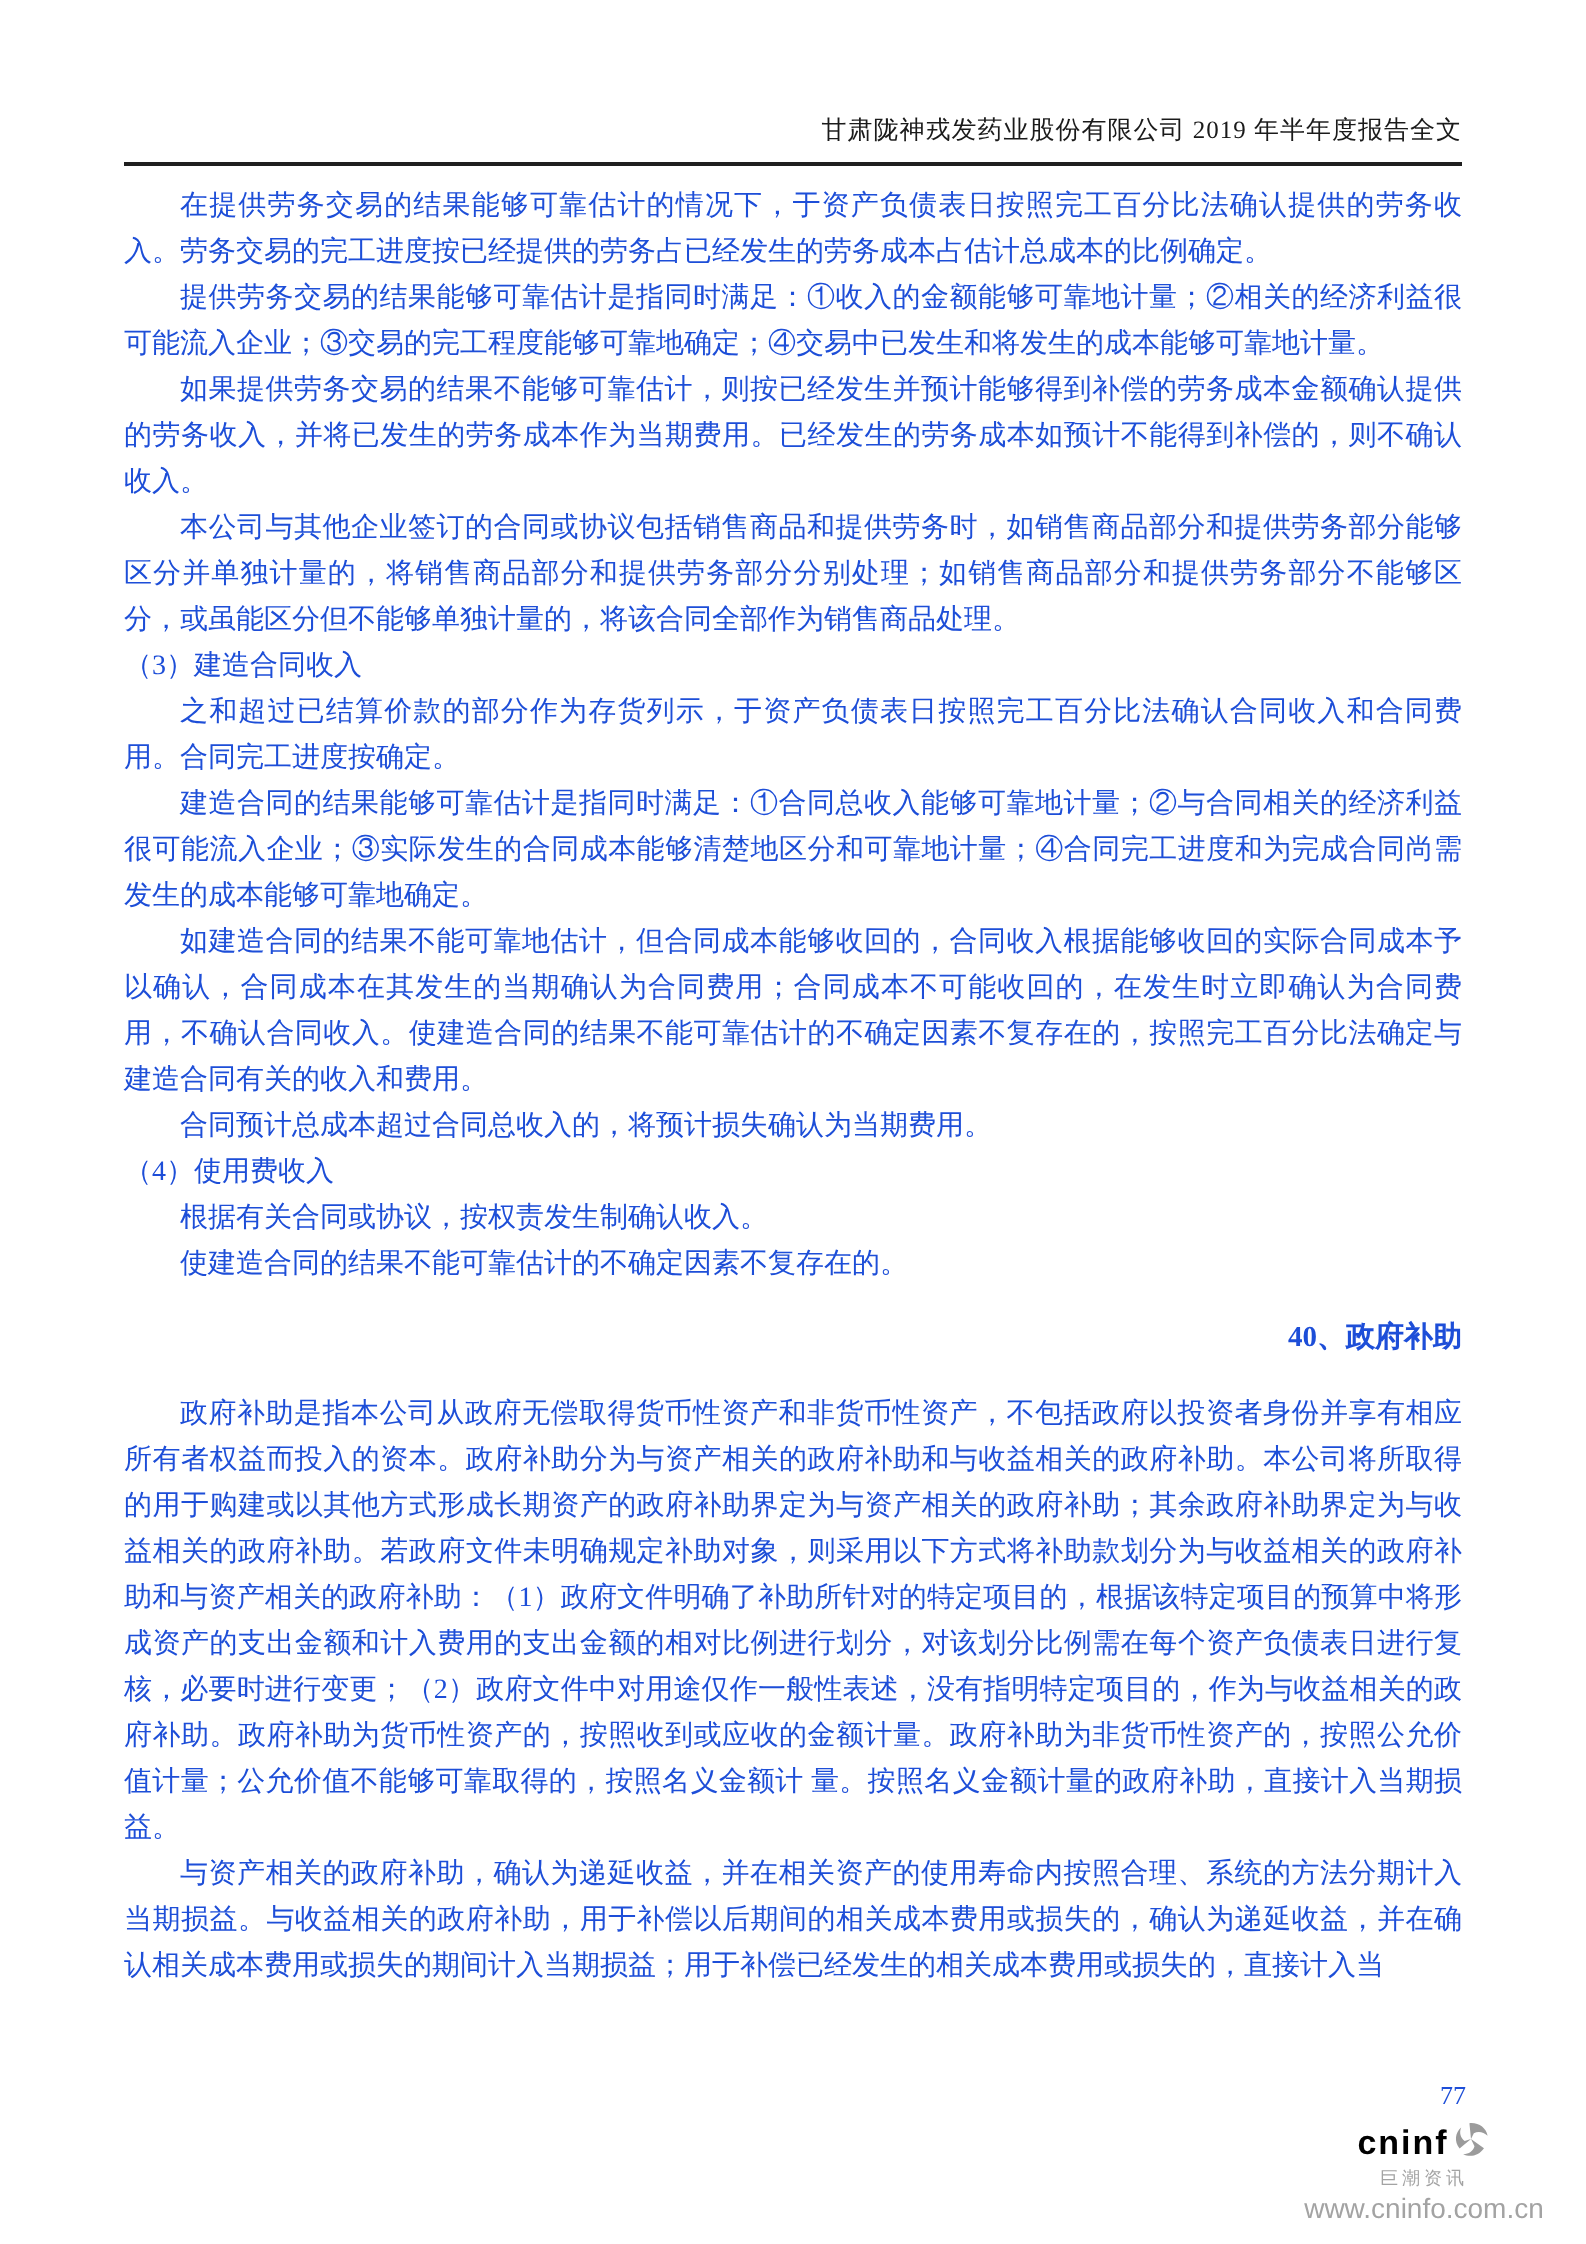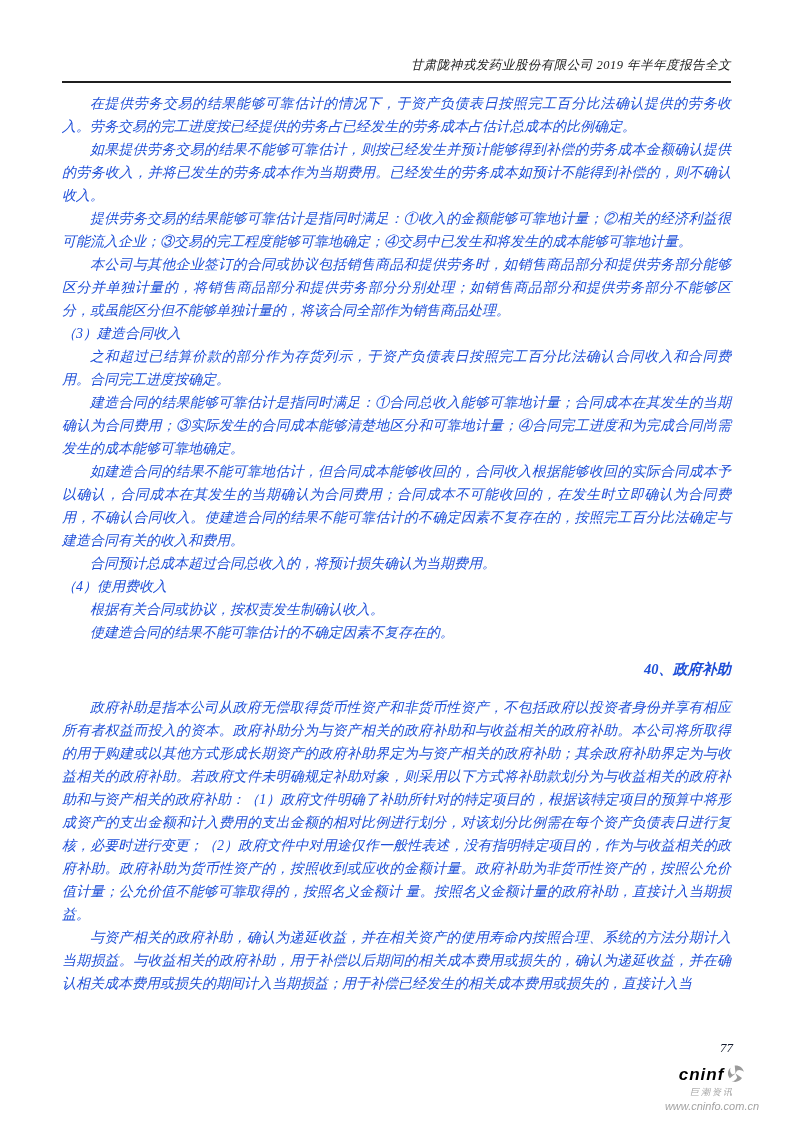--- a/index.html
+++ b/index.html
@@ -4,21 +4,20 @@
 <style>
   html, body { margin: 0; padding: 0; background: #ffffff; }
   .page {
     position: relative;
     width: 793px;
     height: 1122px;
     background: #ffffff;
     font-family: "Liberation Serif", serif;
     color: #151515;
     overflow: hidden;
-    font-style: italic;
   }
   .header-title {
     position: absolute;
     top: 57px;
     right: 62px;
     font-size: 12.5px;
     letter-spacing: 0.5px;
     color: #1a1a1a;
     white-space: nowrap;
   }
@@ -48,21 +47,21 @@
     font-size: 14.5px;
     text-indent: 12px;
     text-align: right;
     margin: 14px 0 15px 0;
   }
   .page-number {
     position: absolute;
     top: 1040px;
     right: 60px;
     font-size: 13px;
-    color: #0f172a;
+    color: #1d4ed8;
   }
   .cninfo-logo {
     position: absolute;
     right: 6px;
     bottom: 10px;
     width: 150px;
     text-align: center;
     color: #9b9b9b;
     font-family: "Liberation Sans", sans-serif;
     line-height: 1.1;
@@ -73,39 +72,39 @@
     justify-content: center;
     gap: 2px;
   }
   .cninfo-word {
     font-weight: bold;
     font-size: 17px;
     letter-spacing: 1px;
     color: #000000;
   }
   .cninfo-caption { font-size: 9px; letter-spacing: 2px; color: #a3a3a3; margin-top: 1px; }
-  .cninfo-url { font-size: 11px; color: #a3a3a3; margin-top: 2px; }
+  .cninfo-url { font-size: 14px; color: #a3a3a3; margin-top: 2px; }
 </style>
 </head>
 <body>
 
 <div class="page">
 
   <div class="header-title">甘肃陇神戎发药业股份有限公司 2019 年半年度报告全文</div>
 
   <div class="header-rule"></div>
 
   <div class="doc-body">
       <p class="para body">在提供劳务交易的结果能够可靠估计的情况下，于资产负债表日按照完工百分比法确认提供的劳务收入。劳务交易的完工进度按已经提供的劳务占已经发生的劳务成本占估计总成本的比例确定。</p>
+      <p class="para body">提供劳务交易的结果能够可靠估计是指同时满足：①收入的金额能够可靠地计量；②相关的经济利益很可能流入企业；③交易的完工程度能够可靠地确定；④交易中已发生和将发生的成本能够可靠地计量。</p>
       <p class="para body">如果提供劳务交易的结果不能够可靠估计，则按已经发生并预计能够得到补偿的劳务成本金额确认提供的劳务收入，并将已发生的劳务成本作为当期费用。已经发生的劳务成本如预计不能得到补偿的，则不确认收入。</p>
-      <p class="para body">提供劳务交易的结果能够可靠估计是指同时满足：①收入的金额能够可靠地计量；②相关的经济利益很可能流入企业；③交易的完工程度能够可靠地确定；④交易中已发生和将发生的成本能够可靠地计量。</p>
       <p class="para body">本公司与其他企业签订的合同或协议包括销售商品和提供劳务时，如销售商品部分和提供劳务部分能够区分并单独计量的，将销售商品部分和提供劳务部分分别处理；如销售商品部分和提供劳务部分不能够区分，或虽能区分但不能够单独计量的，将该合同全部作为销售商品处理。</p>
       <p class="para sub">（3）建造合同收入</p>
       <p class="para body">之和超过已结算价款的部分作为存货列示，于资产负债表日按照完工百分比法确认合同收入和合同费用。合同完工进度按确定。</p>
-      <p class="para body">建造合同的结果能够可靠估计是指同时满足：①合同总收入能够可靠地计量；合同成本在其发生的当期确认为合同费用；③实际发生的合同成本能够清楚地区分和可靠地计量；④合同完工进度和为完成合同尚需发生的成本能够可靠地确定。</p>
+      <p class="para body">建造合同的结果能够可靠估计是指同时满足：①合同总收入能够可靠地计量；②与合同相关的经济利益很可能流入企业；③实际发生的合同成本能够清楚地区分和可靠地计量；④合同完工进度和为完成合同尚需发生的成本能够可靠地确定。</p>
       <p class="para body">如建造合同的结果不能可靠地估计，但合同成本能够收回的，合同收入根据能够收回的实际合同成本予以确认，合同成本在其发生的当期确认为合同费用；合同成本不可能收回的，在发生时立即确认为合同费用，不确认合同收入。使建造合同的结果不能可靠估计的不确定因素不复存在的，按照完工百分比法确定与建造合同有关的收入和费用。</p>
       <p class="para body">合同预计总成本超过合同总收入的，将预计损失确认为当期费用。</p>
       <p class="para sub">（4）使用费收入</p>
       <p class="para body">根据有关合同或协议，按权责发生制确认收入。</p>
       <p class="para body">使建造合同的结果不能可靠估计的不确定因素不复存在的。</p>
       <p class="para heading">40、政府补助</p>
       <p class="para body">政府补助是指本公司从政府无偿取得货币性资产和非货币性资产，不包括政府以投资者身份并享有相应所有者权益而投入的资本。政府补助分为与资产相关的政府补助和与收益相关的政府补助。本公司将所取得的用于购建或以其他方式形成长期资产的政府补助界定为与资产相关的政府补助；其余政府补助界定为与收益相关的政府补助。若政府文件未明确规定补助对象，则采用以下方式将补助款划分为与收益相关的政府补助和与资产相关的政府补助：（1）政府文件明确了补助所针对的特定项目的，根据该特定项目的预算中将形成资产的支出金额和计入费用的支出金额的相对比例进行划分，对该划分比例需在每个资产负债表日进行复核，必要时进行变更；（2）政府文件中对用途仅作一般性表述，没有指明特定项目的，作为与收益相关的政府补助。政府补助为货币性资产的，按照收到或应收的金额计量。政府补助为非货币性资产的，按照公允价值计量；公允价值不能够可靠取得的，按照名义金额计 量。按照名义金额计量的政府补助，直接计入当期损益。</p>
       <p class="para body">与资产相关的政府补助，确认为递延收益，并在相关资产的使用寿命内按照合理、系统的方法分期计入当期损益。与收益相关的政府补助，用于补偿以后期间的相关成本费用或损失的，确认为递延收益，并在确认相关成本费用或损失的期间计入当期损益；用于补偿已经发生的相关成本费用或损失的，直接计入当</p>
     </div>
 

